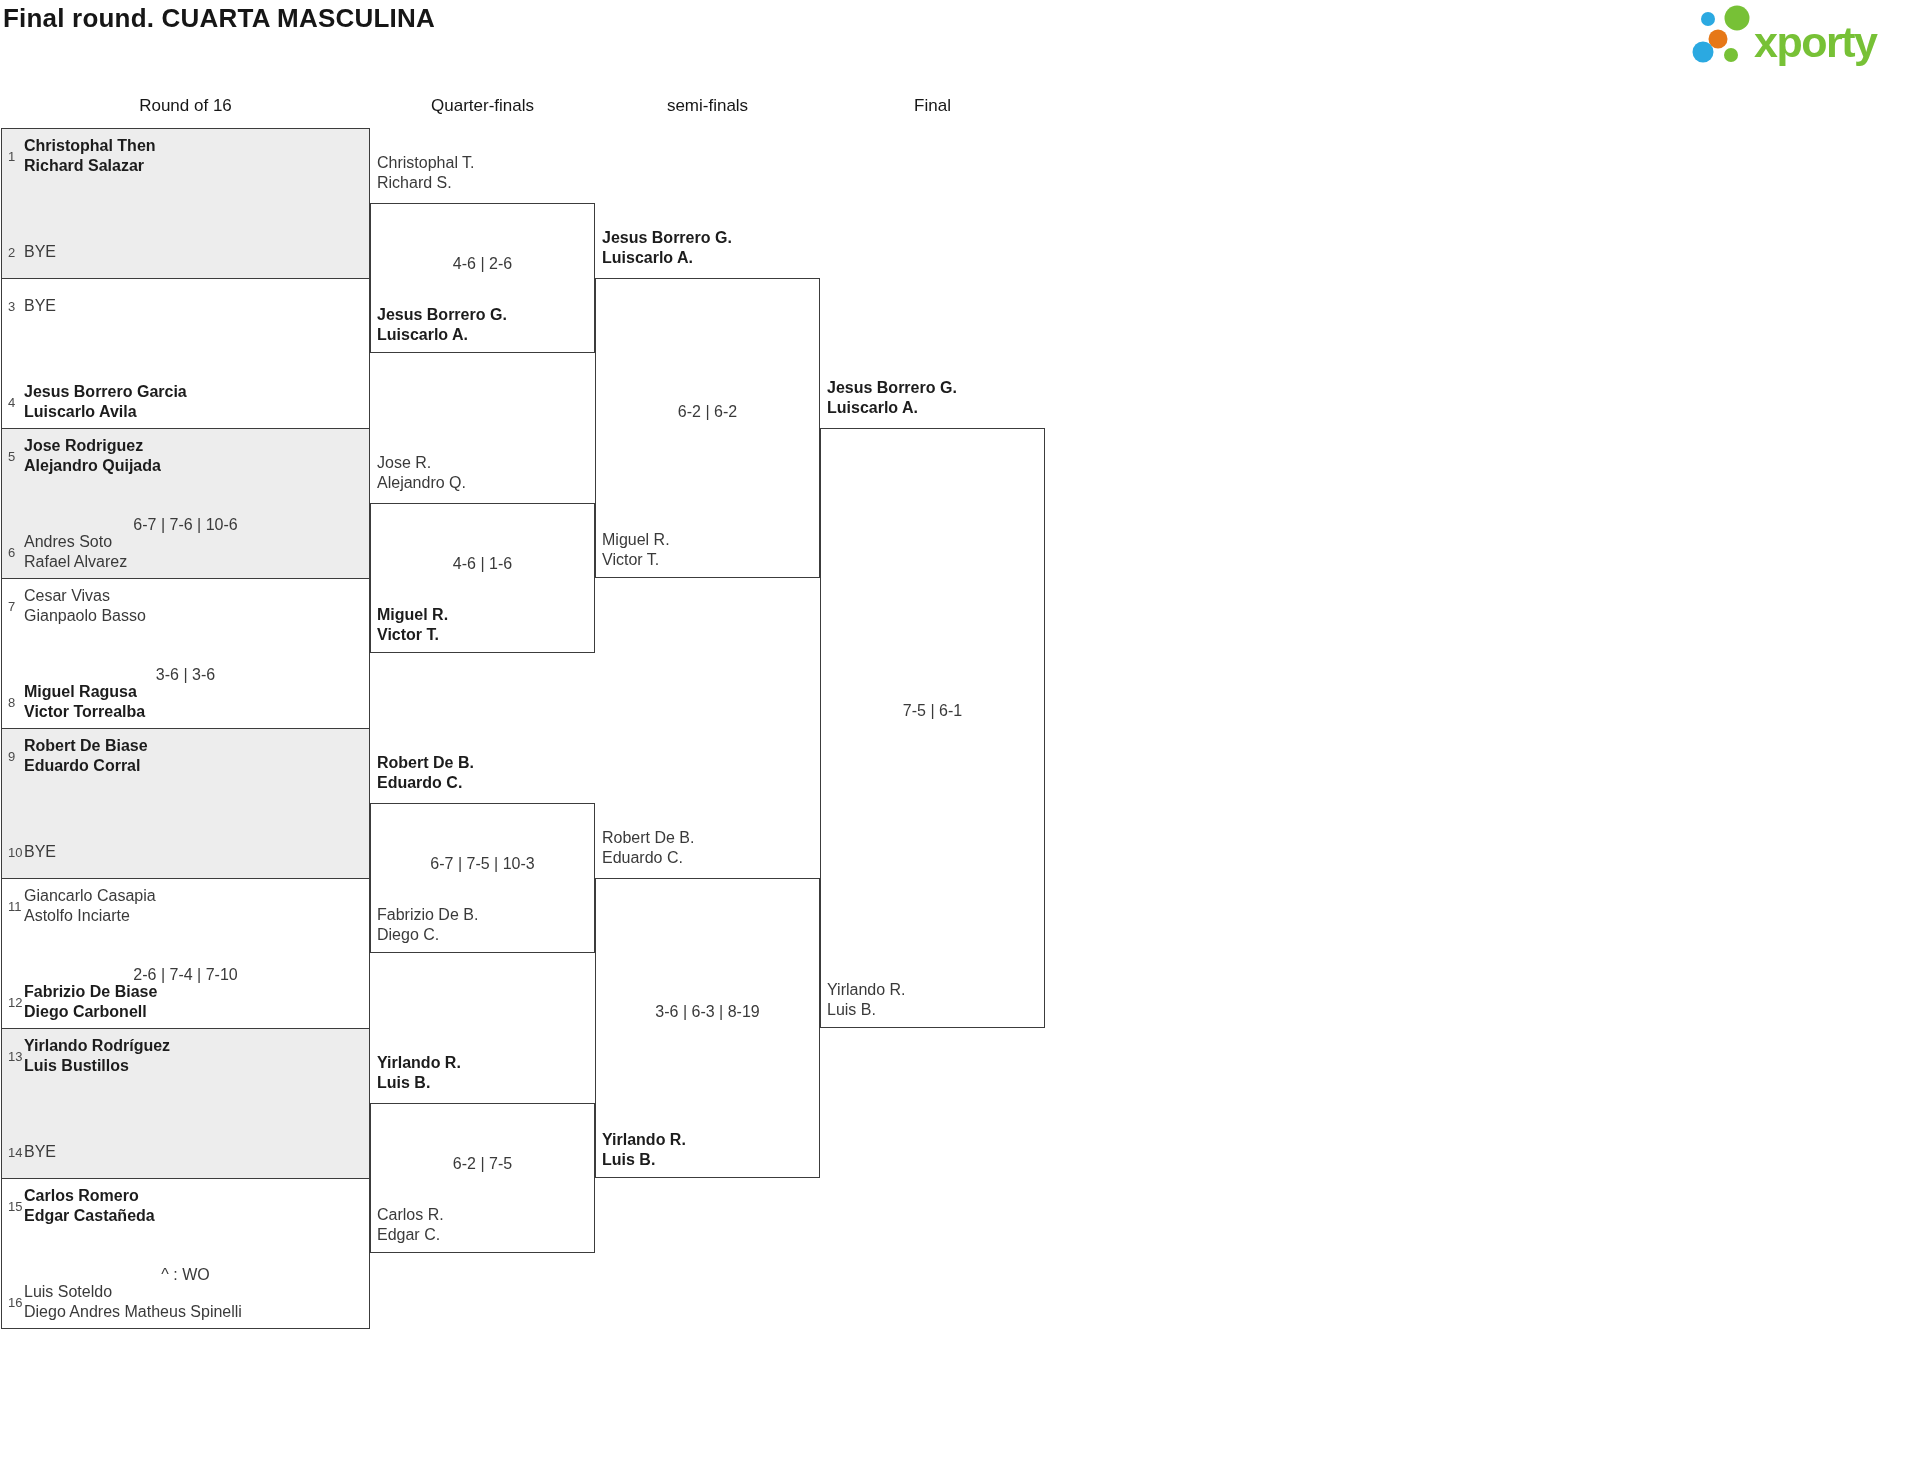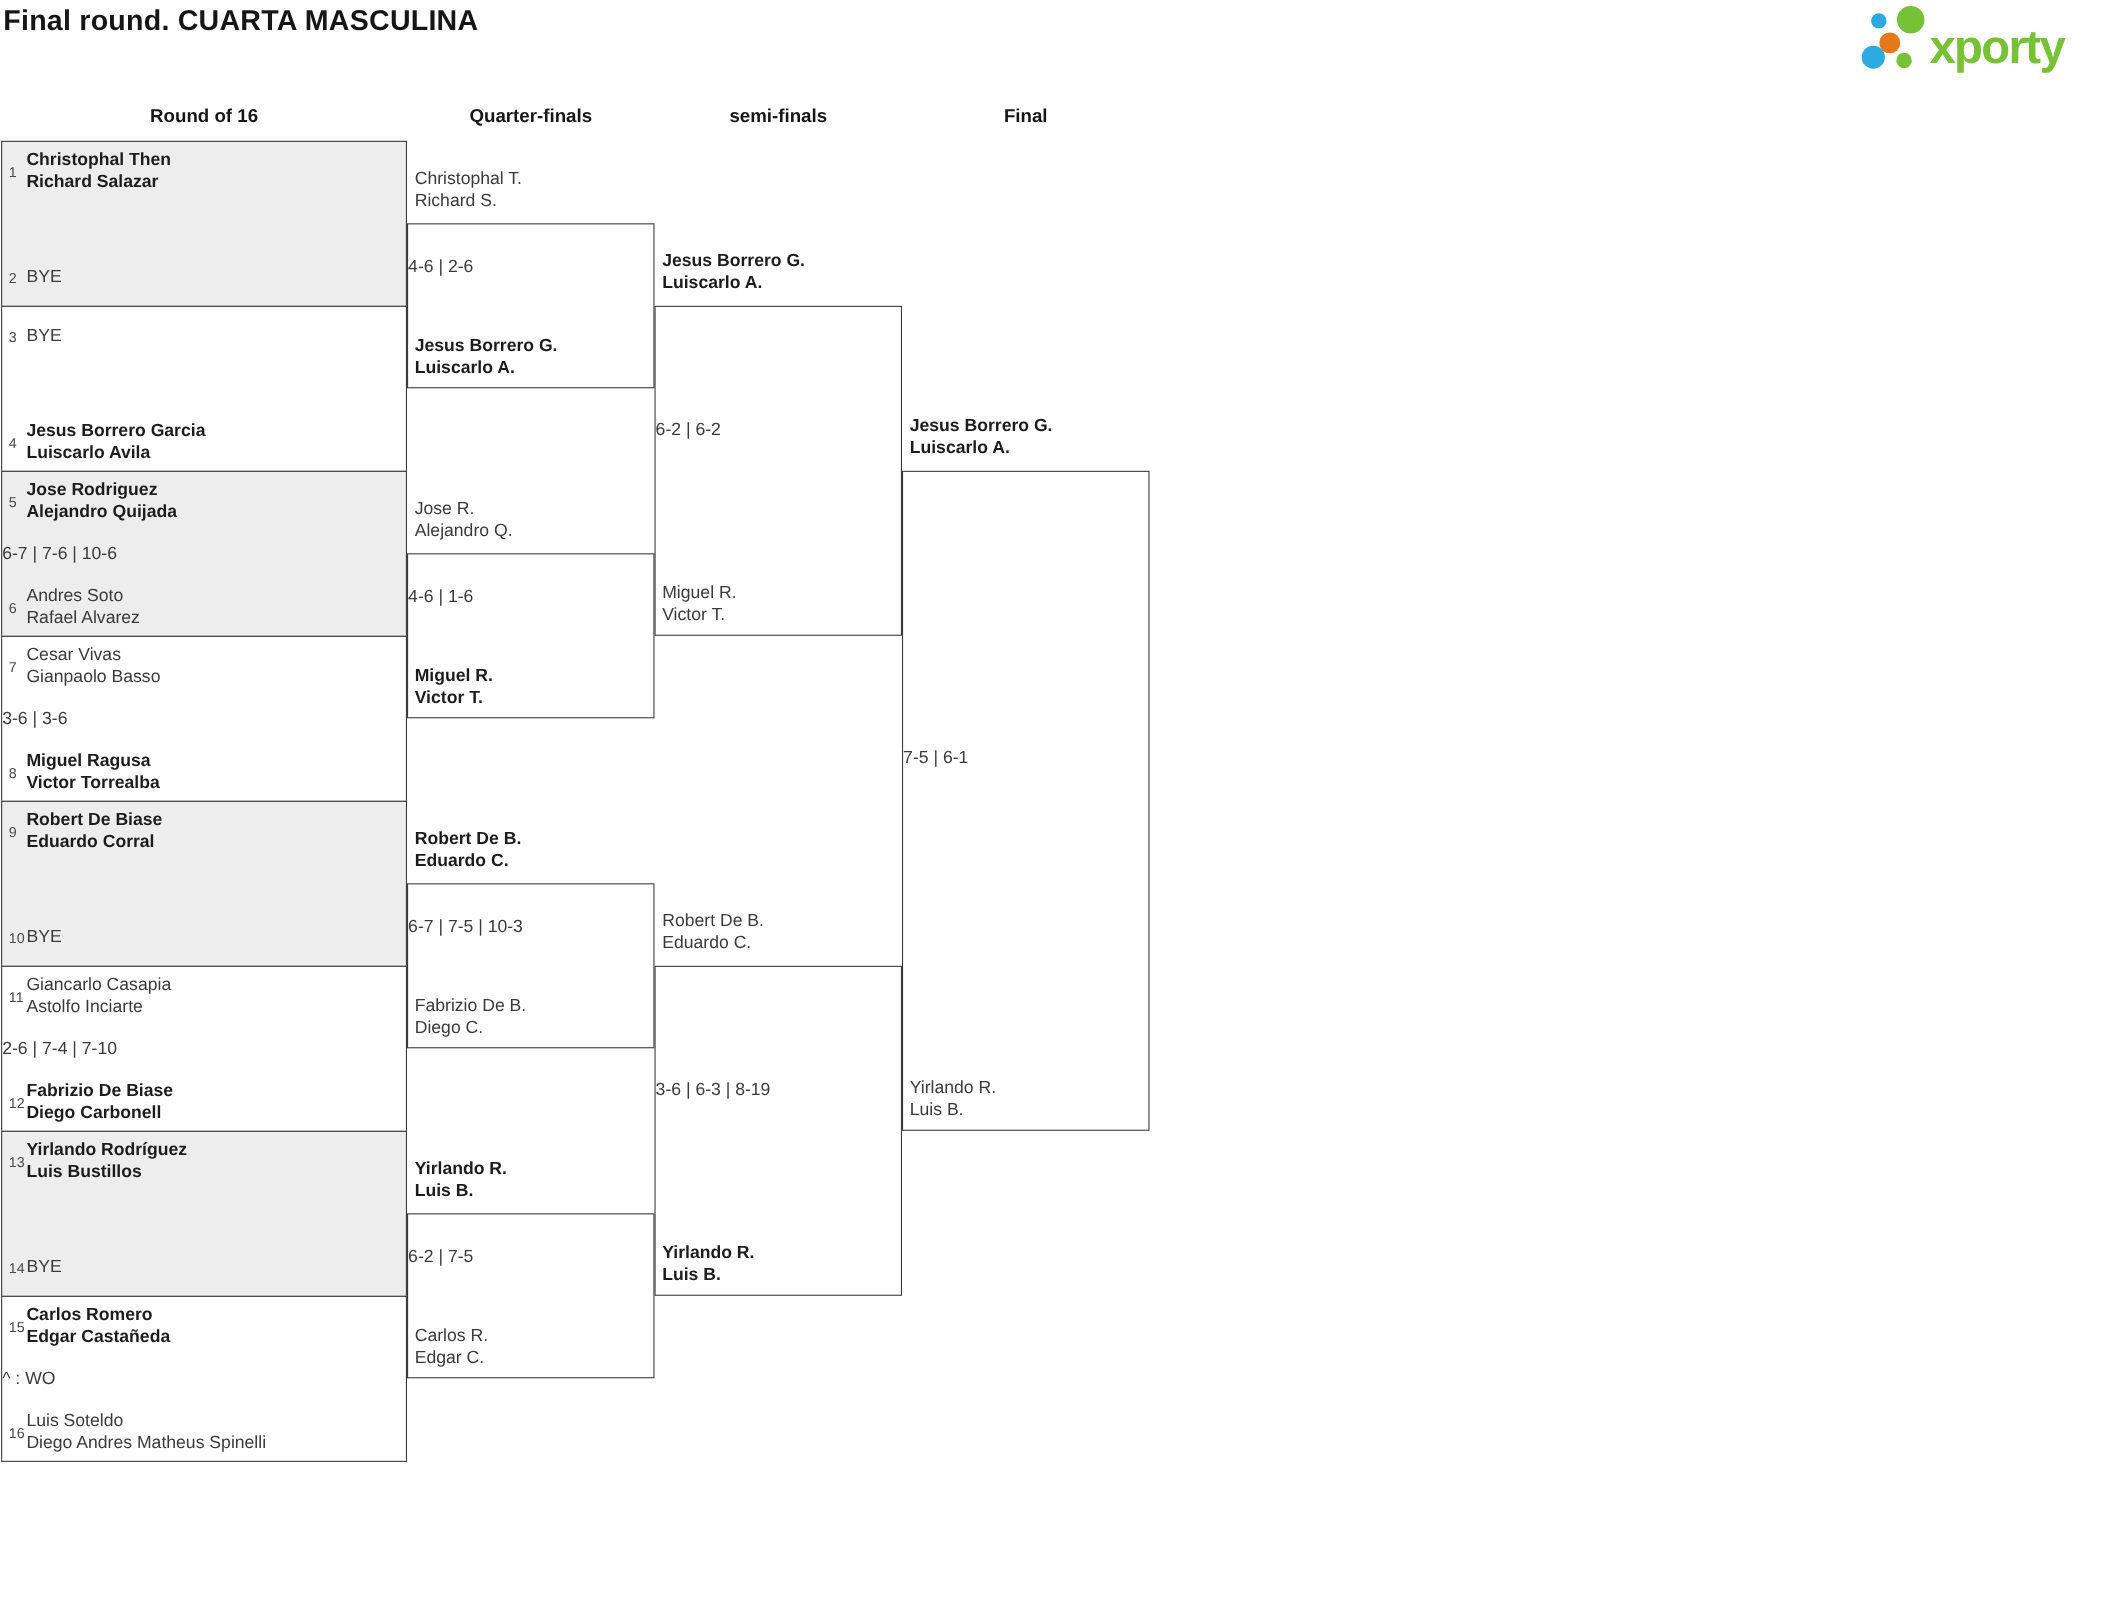--- a/index.html
+++ b/index.html
@@ -12,21 +12,21 @@
     overflow: hidden;
   }
   .title {
     position: absolute; left: 3px; top: 3px;
     font-size: 26px; font-weight: bold; line-height: 30px;
     color: #161616; letter-spacing: 0.2px;
   }
   .logo { position: absolute; left: 1686px; top: 1px; }
   .colhead {
     position: absolute; top: 96px; text-align: center;
-    font-size: 17px; font-weight: bold; color: #161616;
+    font-size: 17px; font-weight: normal; color: #161616;
   }
   .ch-r16 { left: 1px;   width: 369px; }
   .ch-qf  { left: 370px; width: 225px; }
   .ch-sf  { left: 595px; width: 225px; }
   .ch-f   { left: 820px; width: 225px; }
 
   .r16col { position: absolute; left: 1px; top: 128px; width: 369px; }
   .r16box {
     position: relative; height: 151px;
     border: 1px solid #3c3c3c; background: #ffffff;
@@ -44,21 +44,21 @@
   }
   .names, .wlabel {
     display: flex; flex-direction: column; justify-content: center;
     height: 40px; font-size: 16px; line-height: 20px; color: #3a3a3a;
   }
   .names span, .wlabel span { display: block; }
   .bold { font-weight: bold; color: #1c1c1c; }
 
   .score {
     position: absolute; left: 0; right: 0;
-    text-align: left; font-size: 16px; color: #3a3a3a; line-height: 20px;
+    text-align: center; font-size: 16px; color: #3a3a3a; line-height: 20px; margin-top: 21px;
   }
   .r16box .score { top: 50%; transform: translateY(-50%); }
 
   .mbox { position: absolute; border: 1px solid #3c3c3c; background: transparent; }
   .t2label { position: absolute; left: 6px; bottom: 7px; }
   .outlabel { position: absolute; width: 216px; }
 </style>
 </head>
 <body>
 

